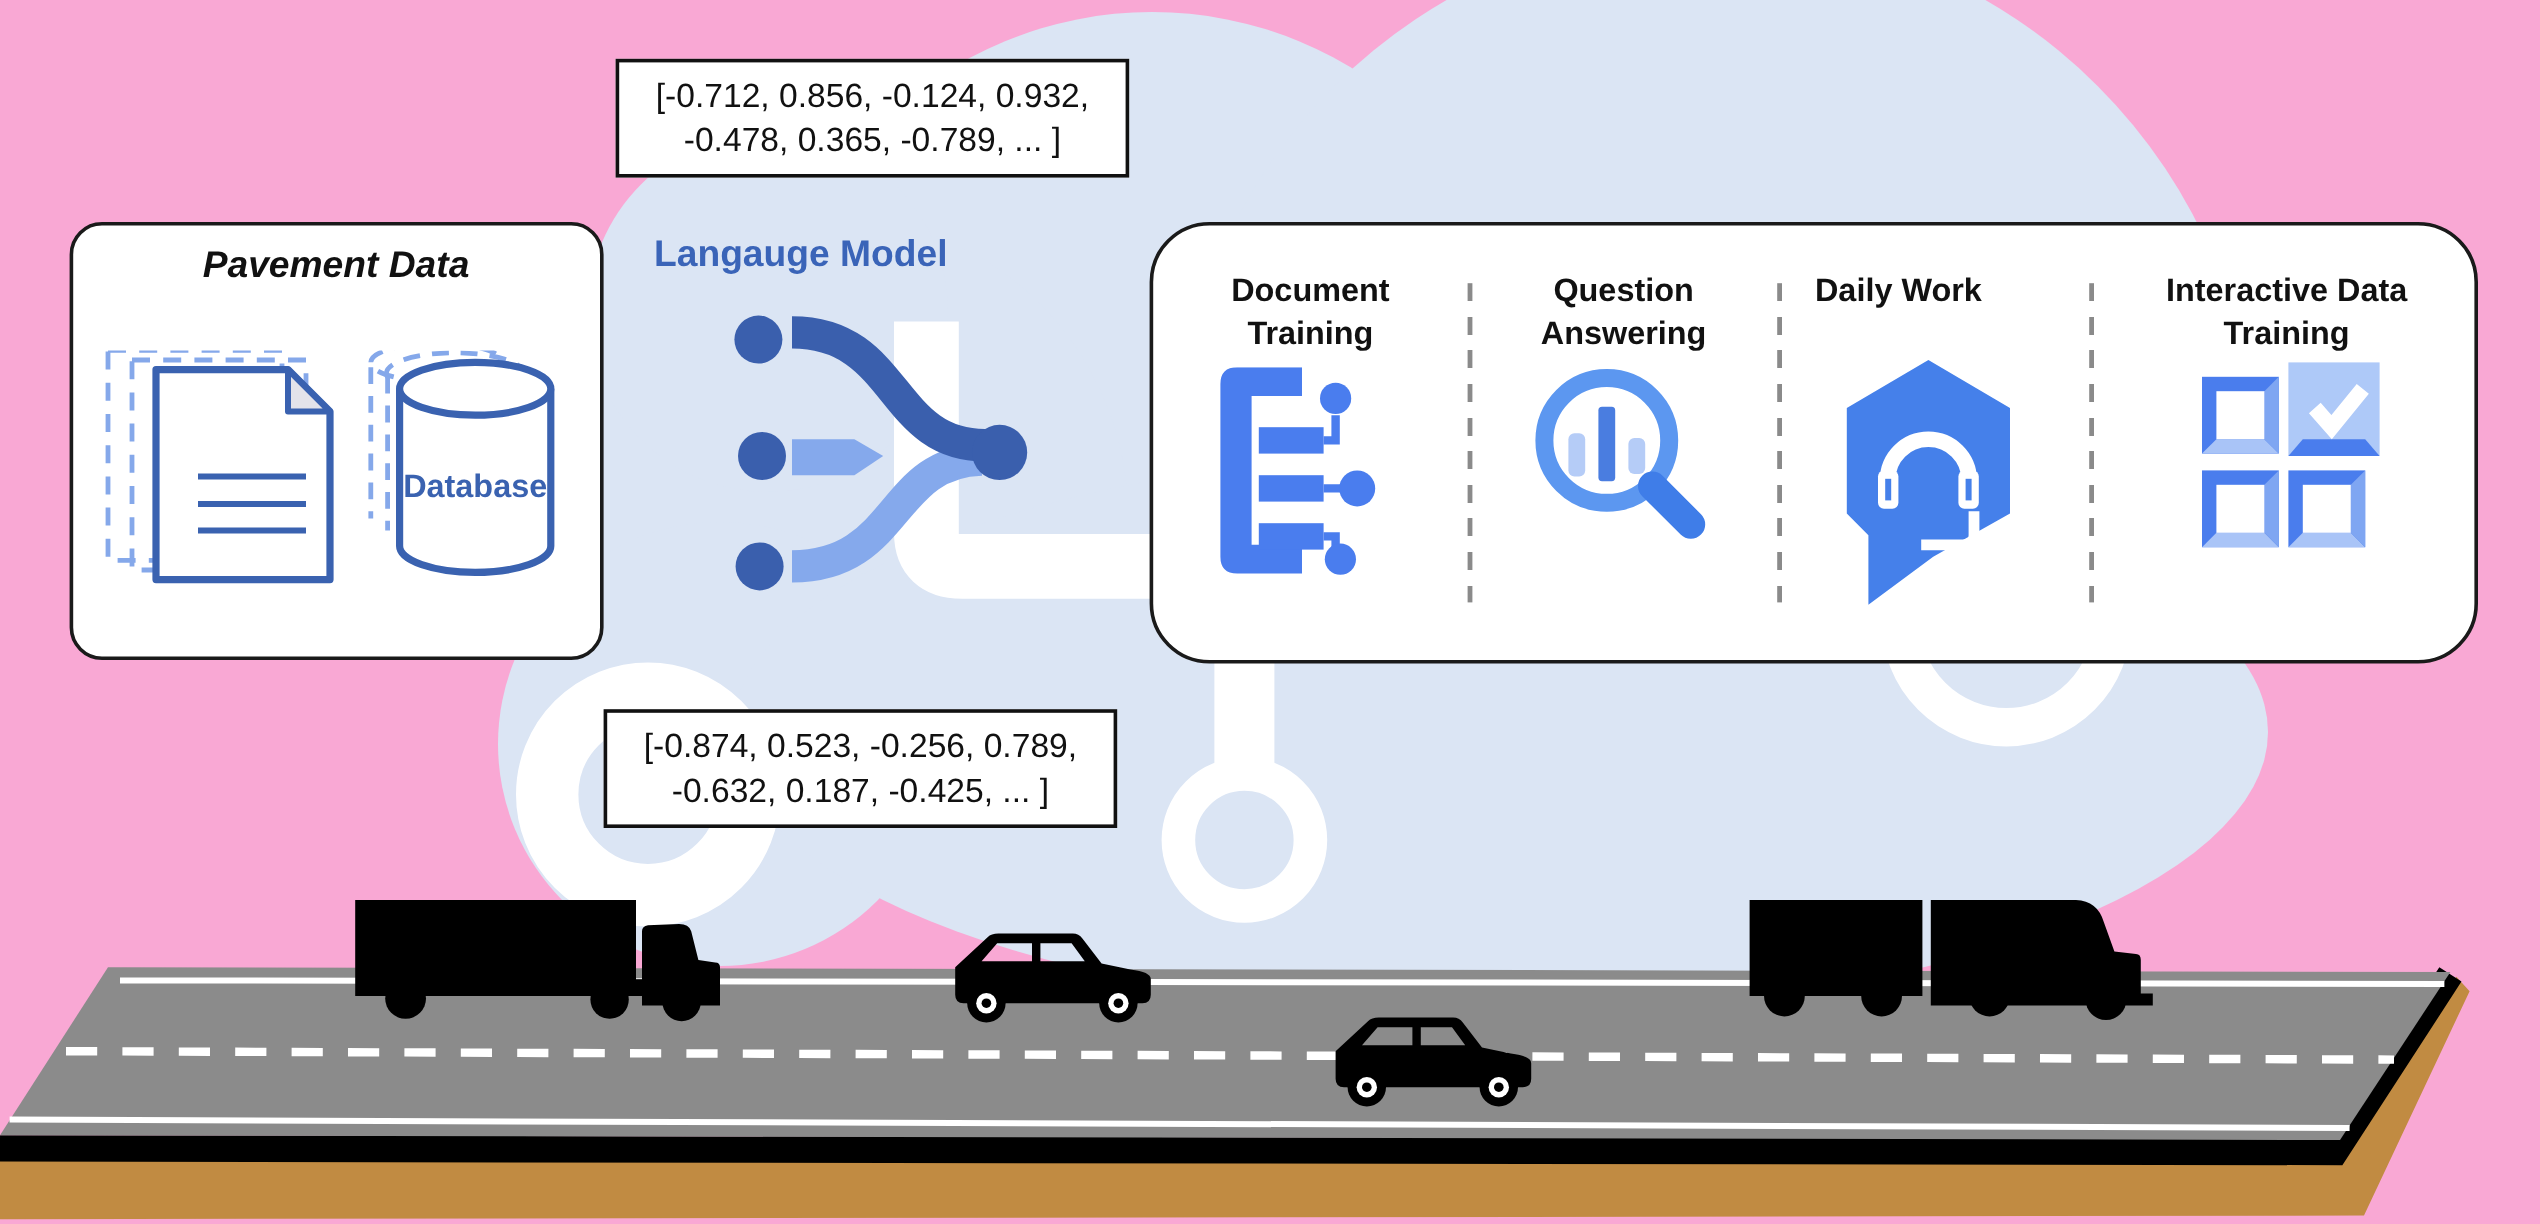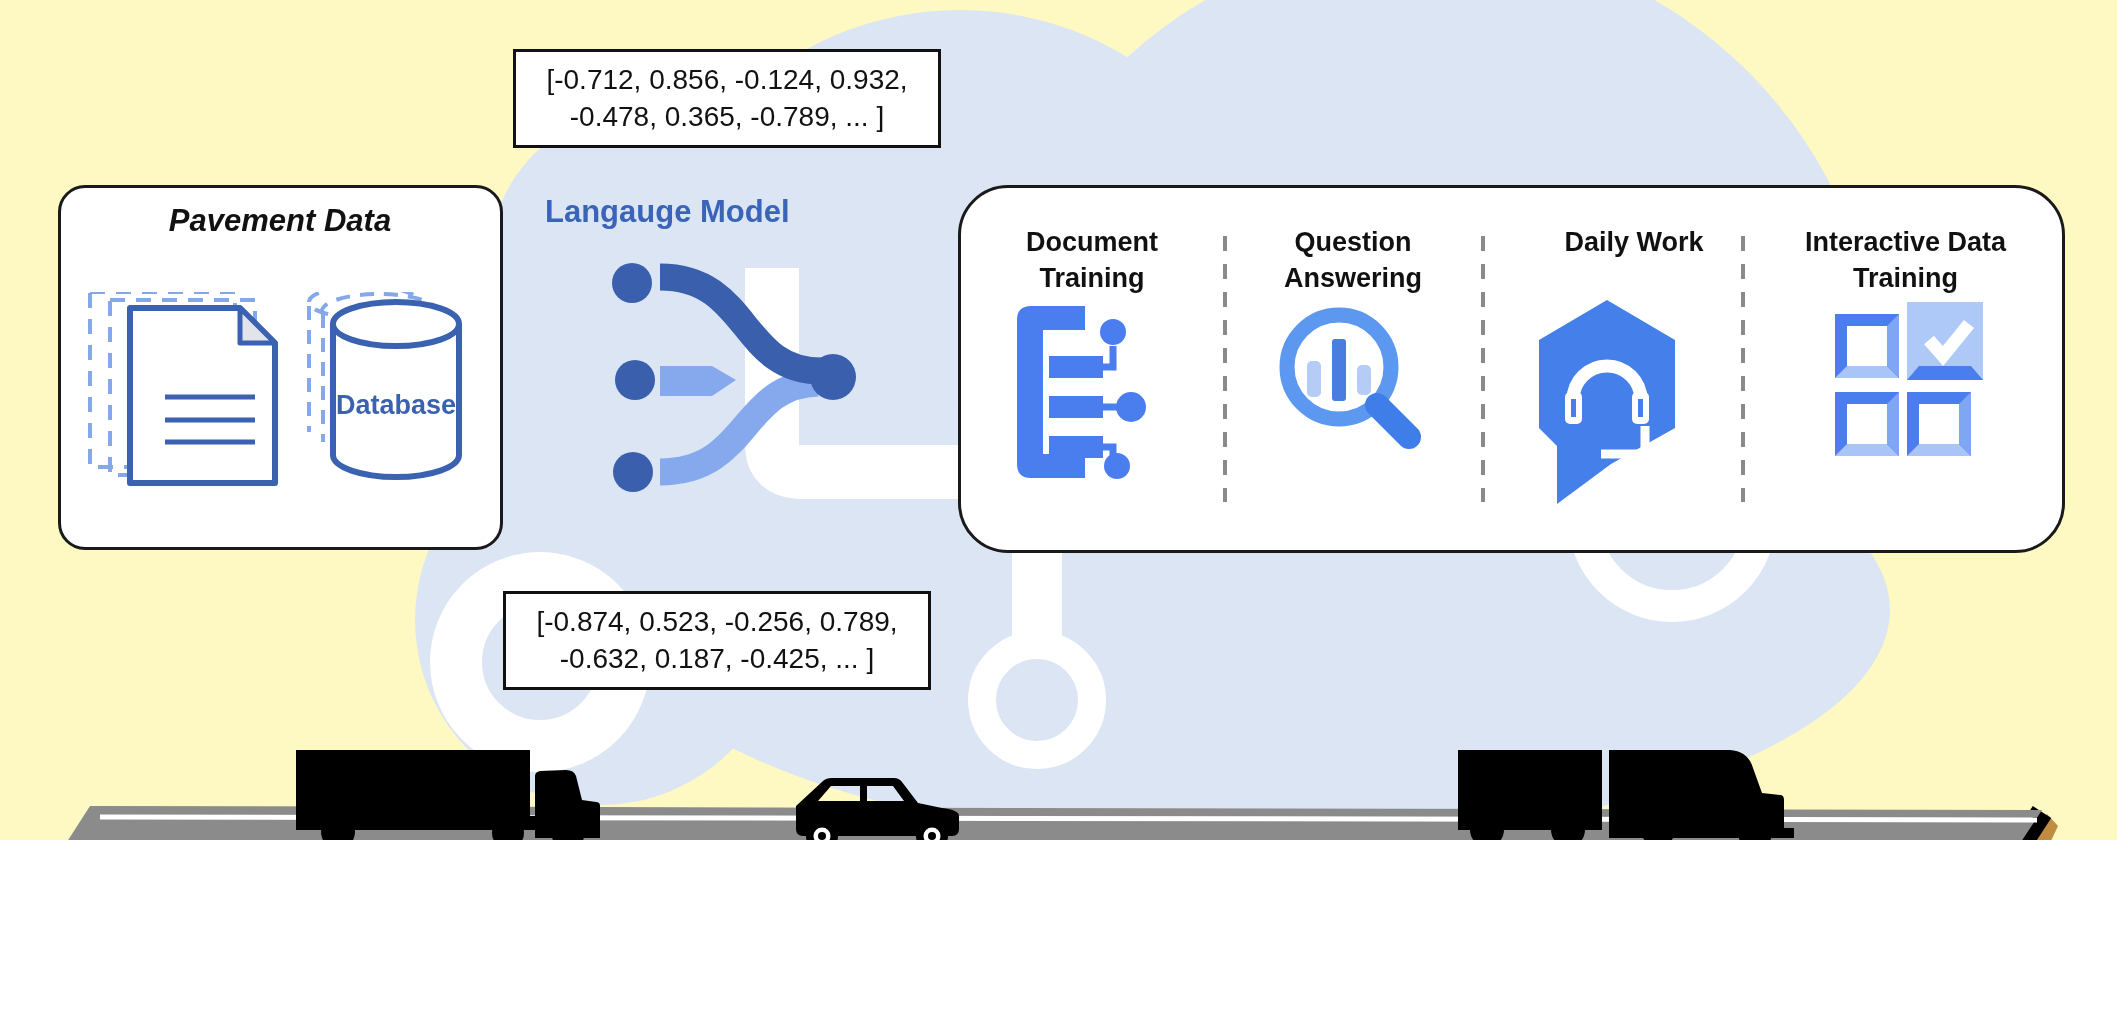--- a/index.html
+++ b/index.html
@@ -1,16 +1,16 @@
 <!DOCTYPE html>
 <html><head>
 <meta charset="utf-8">
 <style>
   html,body{margin:0;padding:0;background:#ffffff;}
-  #stage{position:relative;width:2117px;height:840px;overflow:hidden;background:#fef9c3;
+  #stage{position:relative;width:2117px;height:1020px;overflow:hidden;background:#f9a8d4;
          font-family:"Liberation Sans", sans-serif;}
   #bg{position:absolute;left:0;top:0;}
   .panel{position:absolute;background:#ffffff;border:3px solid #1a1a1a;box-sizing:border-box;}
   .round{border-radius:50px;padding-left:36px;}
   .vecbox{position:absolute;background:#ffffff;border:3px solid #111111;box-sizing:border-box;
           text-align:center;font-size:28px;line-height:37px;color:#111;padding-top:9px;}
   #pavement-title{position:absolute;left:80px;top:203px;width:400px;text-align:center;
           font-size:31px;font-weight:bold;color:#111;font-style:italic;}
   #lm-label{position:absolute;left:545px;top:194px;width:360px;text-align:left;
           font-size:31px;font-weight:bold;color:#3a64b8;}
@@ -161,21 +161,21 @@
     <div class="sep" style="left:780px;"></div>
 
     <div class="app-col" style="left:0px;width:262px;">
       <div>Document</div>
       <div>Training</div>
     </div>
     <div class="app-col" style="left:264px;width:256px;">
       <div>Question</div>
       <div>Answering</div>
     </div>
-    <div class="app-col" style="left:544px;width:258px;">
+    <div class="app-col" style="left:492px;width:258px;">
       <div>Daily Work</div>
     </div>
     <div class="app-col" style="left:782px;width:325px;">
       <div>Interactive Data</div>
       <div>Training</div>
     </div>
 
     <svg class="abs" style="left:54px;top:118px;" width="132" height="176" viewBox="0 0 132 176">
       <path d="M70,0 H16 Q2,0 2,14 V158 Q2,172 16,172 H70 V148 H28 V24 H70 Z" fill="#4a7dee"></path>
       <rect x="34" y="50" width="54" height="22" fill="#4a7dee"></rect>

